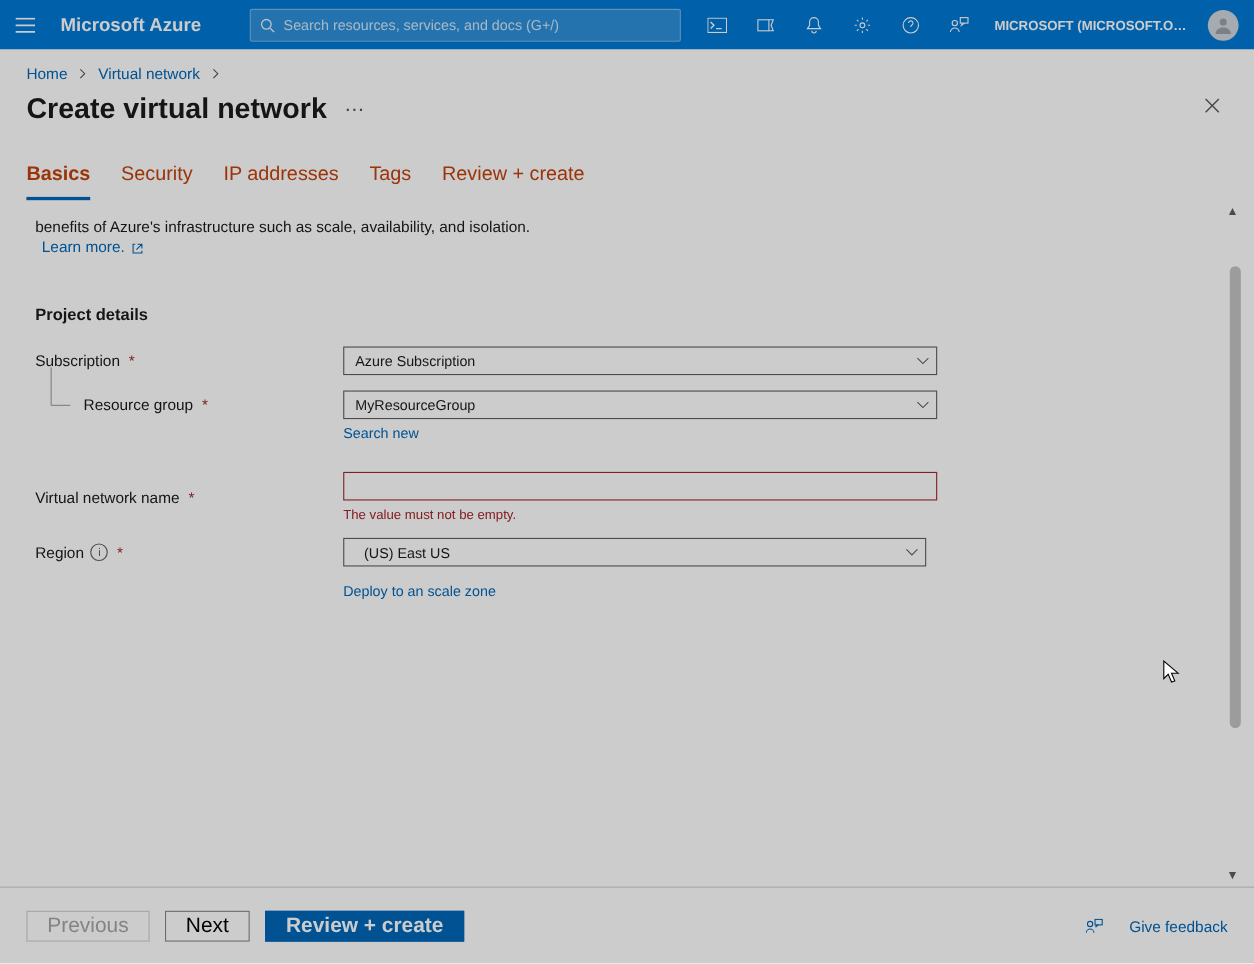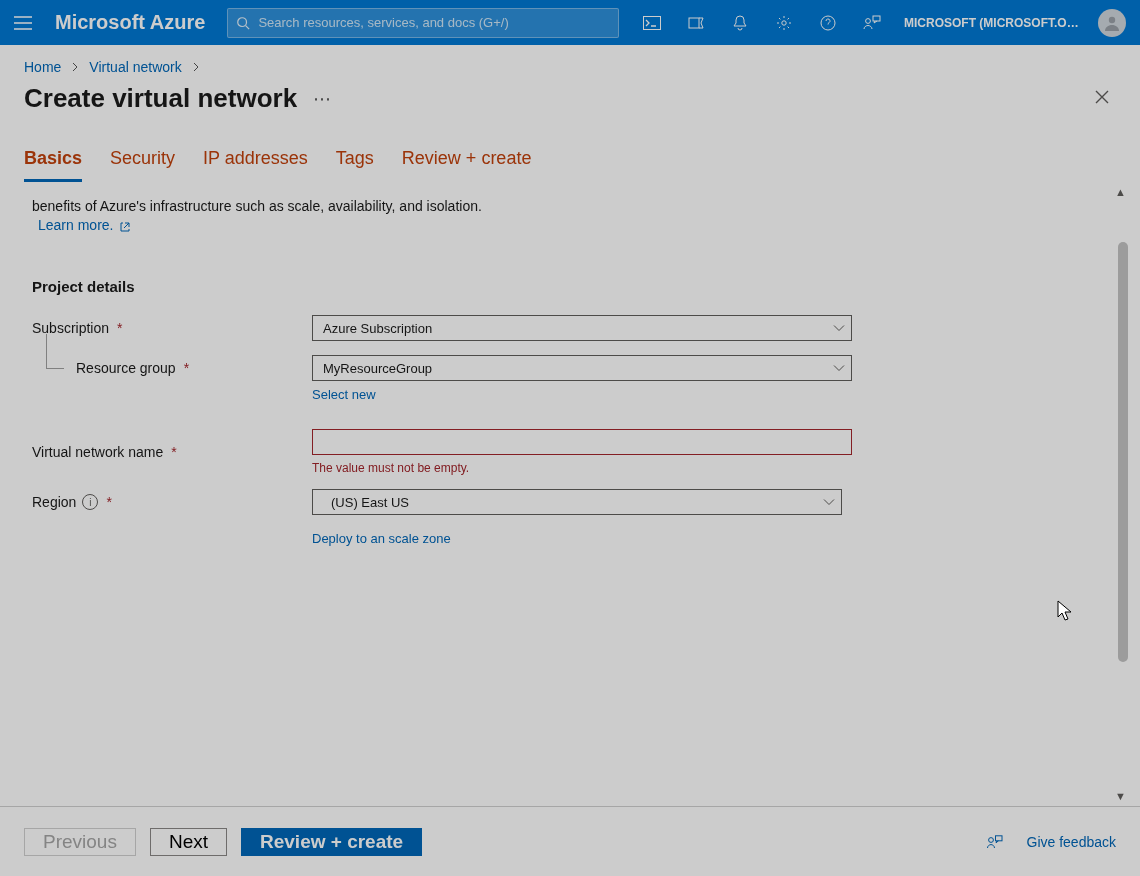--- a/index.html
+++ b/index.html
@@ -13,21 +13,21 @@
     align-items: center;
     color: #ffffff;
     font-size: 13px;
   }
   .hamburger {
     width: 45px; height: 45px;
     display: flex; align-items: center; justify-content: center;
     cursor: pointer;
   }
   .brand {
-    font-weight: 600; font-size: 20px; margin-left: 10px; margin-right: 22px;
+    font-weight: 600; font-size: 17px; margin-left: 10px; margin-right: 44px;
     white-space: nowrap;
   }
   .searchbox {
     display: flex; align-items: center;
     background: rgba(255,255,255,0.18);
     border: 1px solid rgba(255,255,255,0.35);
     height: 30px; width: 392px;
     border-radius: 2px;
     padding: 0 8px;
     color: #e6f2fb;
@@ -364,21 +364,21 @@
             <span>MyResourceGroup</span>
             <span class="chev">
               <svg width="12" height="8" viewBox="0 0 12 8">
                   <path d="M1 1l5 5 5-5" stroke="#605e5c" fill="none"></path>
                 </svg>
             </span>
           </div>
         </div>
       </div>
       <div class="sublink-row">
-        <a class="linklike">Select new</a>
+        <a class="linklike">Search new</a>
       </div>
 
       
 
       <div class="form-row" style="margin-top:26px">
         <div class="form-label-col">
           <span>Virtual network name</span>
           <span class="req">*</span>
         </div>
         <div class="form-control-col">

